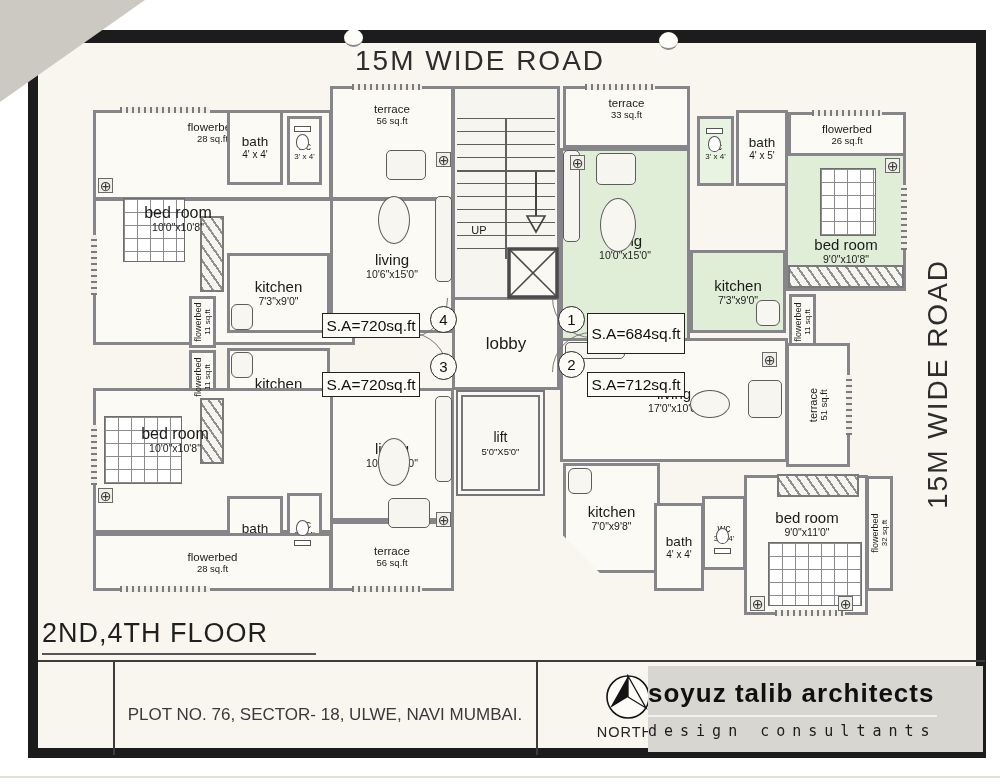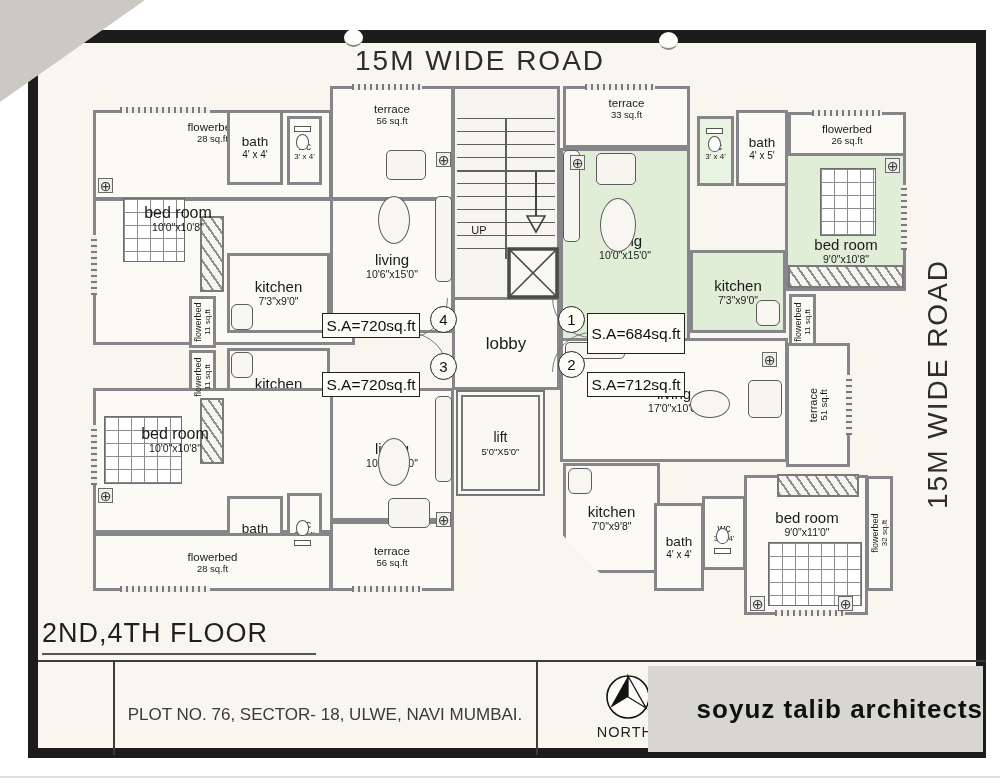--- a/index.html
+++ b/index.html
@@ -72,21 +72,21 @@
   .floorlabel{position:absolute;left:42px;top:618px;font-size:27px;color:#1f1f1f;letter-spacing:1px;
               border-bottom:2px solid #555;padding:0 48px 4px 0;z-index:5}
   .tbl-top{position:absolute;left:38px;top:660px;width:947px;height:2px;background:#3c3c3c;z-index:5}
   .tbl-v{position:absolute;background:#3c3c3c;width:2px;z-index:5}
   .projtext{position:absolute;left:120px;top:684px;width:410px;height:62px;display:flex;flex-direction:column;
             align-items:center;justify-content:center;gap:5px;font-size:17px;color:#3a3a3a;z-index:5;text-align:center}
   .north-wrap{position:absolute;left:545px;top:672px;width:108px;height:80px;display:flex;flex-direction:column;
               align-items:flex-end;z-index:5}
   .north-label{font-size:14.5px;letter-spacing:1px;color:#222;margin-top:2px}
   .firmpanel{position:absolute;left:648px;top:666px;width:335px;height:86px;background:#d8d6d1;z-index:5;
-             display:flex;flex-direction:column;align-items:flex-end;justify-content:center;gap:6px}
+             display:flex;flex-direction:column;align-items:flex-start;justify-content:center;gap:6px}
   .firmname{font-size:26px;font-weight:bold;color:#101010;letter-spacing:1px}
   .firmsub{font-size:15px;font-family:"DejaVu Sans Mono",monospace;letter-spacing:7px;color:#1d1d1d;
            border-top:2px solid #f2f1ee;padding-top:5px}
 </style>
 </head>
 <body>
 
 <div class="frame"></div>
 <div class="corner-curl"></div>
 <div class="hole" style="left:344px;top:29px"></div>
@@ -331,13 +331,14 @@
 <div class="north-wrap">
   <svg width="50" height="50">
     <circle cx="25" cy="25" r="21" fill="#fdfcf9" stroke="#141414" stroke-width="1.6"></circle>
     <polygon points="25,4 7,36 25,25" fill="#141414"></polygon>
     <polygon points="25,4 43,36 25,25" fill="none" stroke="#141414" stroke-width="1.3"></polygon>
   </svg>
   <span class="north-label">NORTH</span>
 </div>
 <div class="firmpanel">
   <span class="firmname">soyuz talib architects</span>
+  <span class="firmsub">design consultants</span>
 </div>
 
 </body></html>

